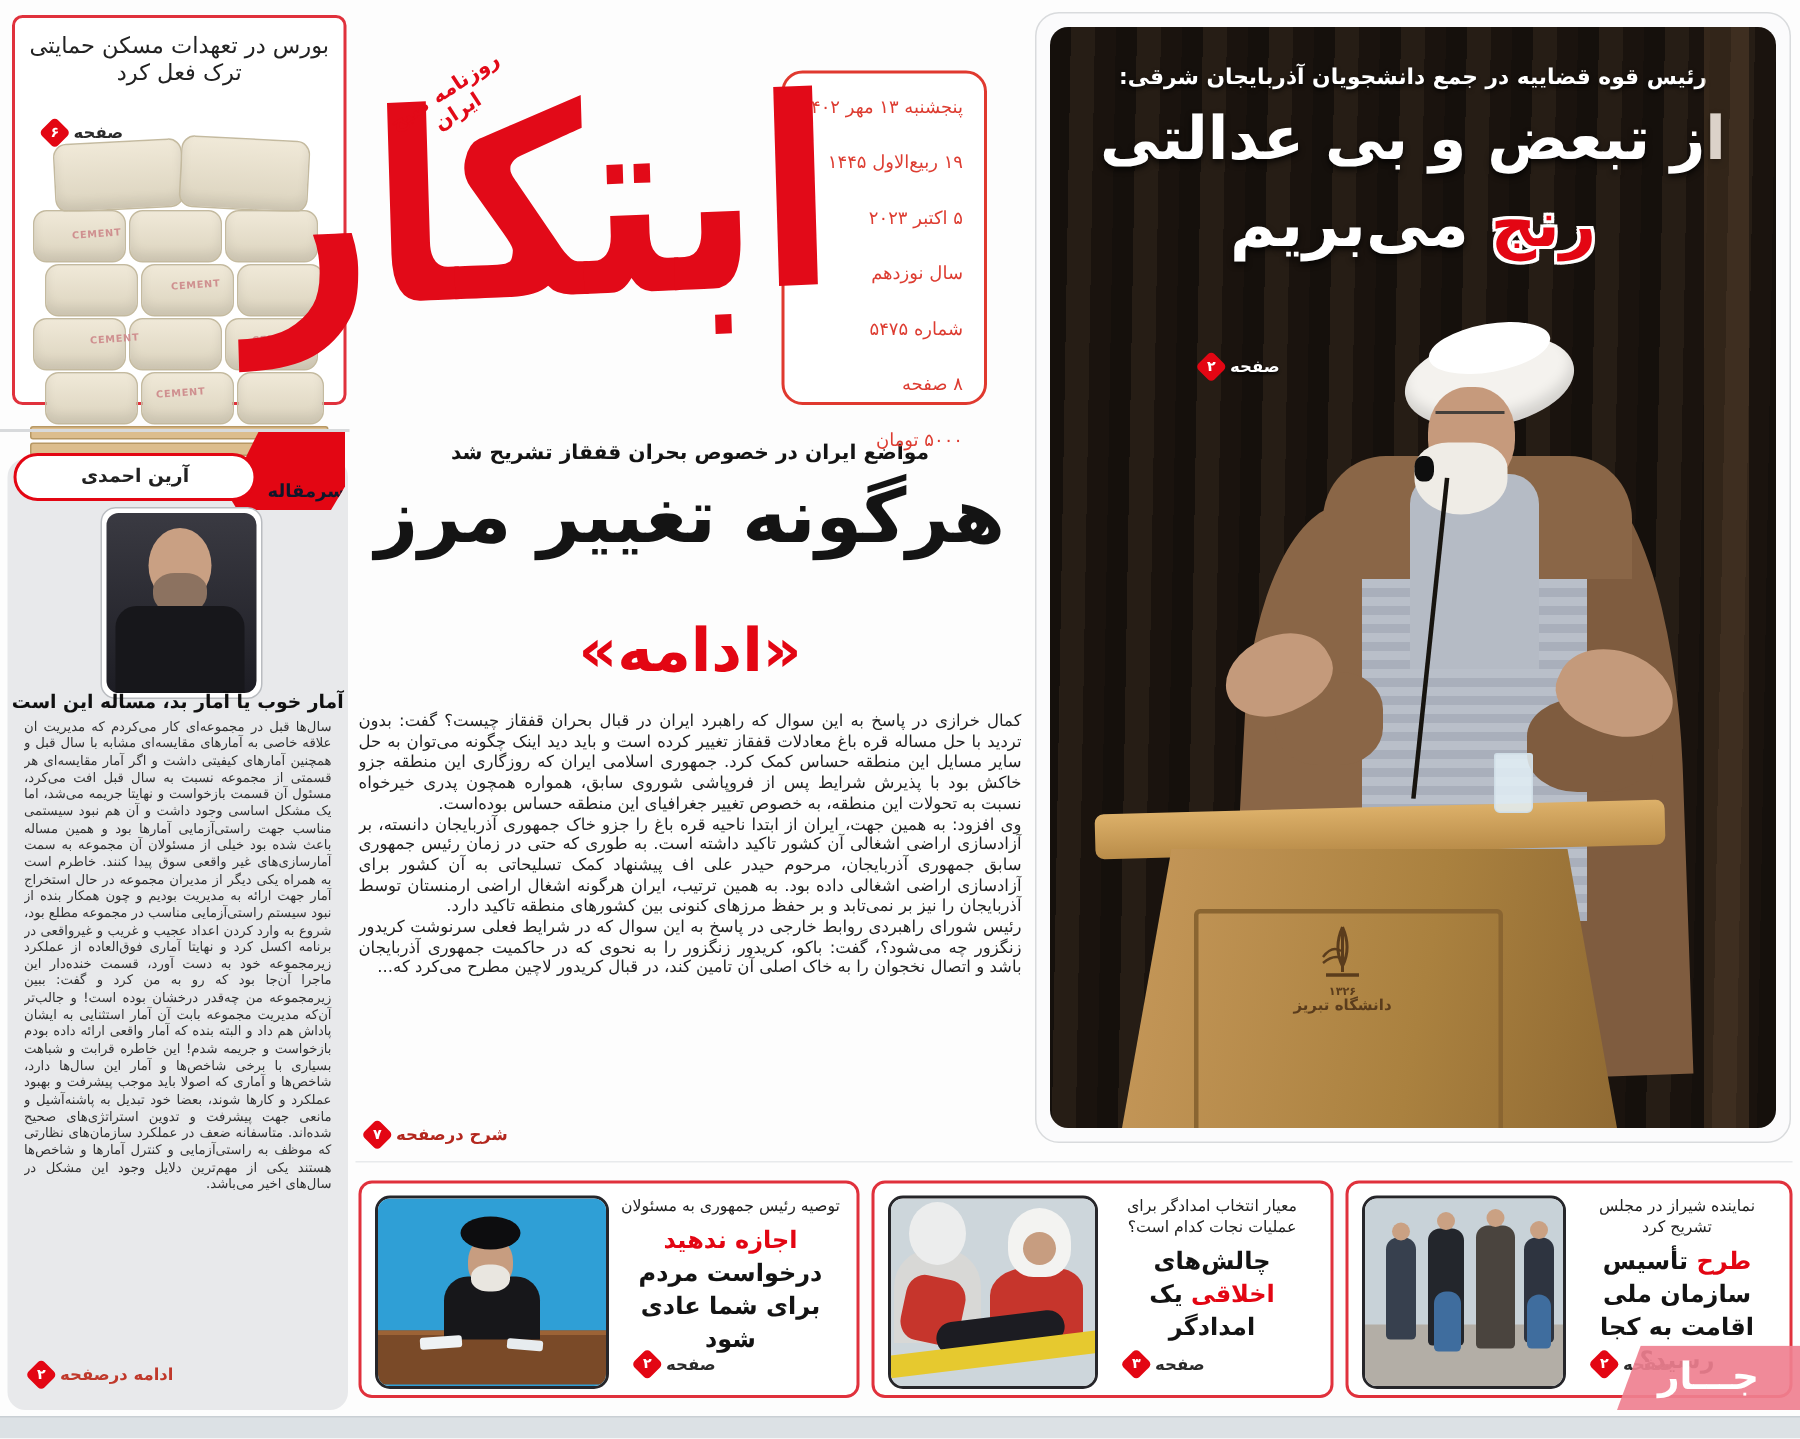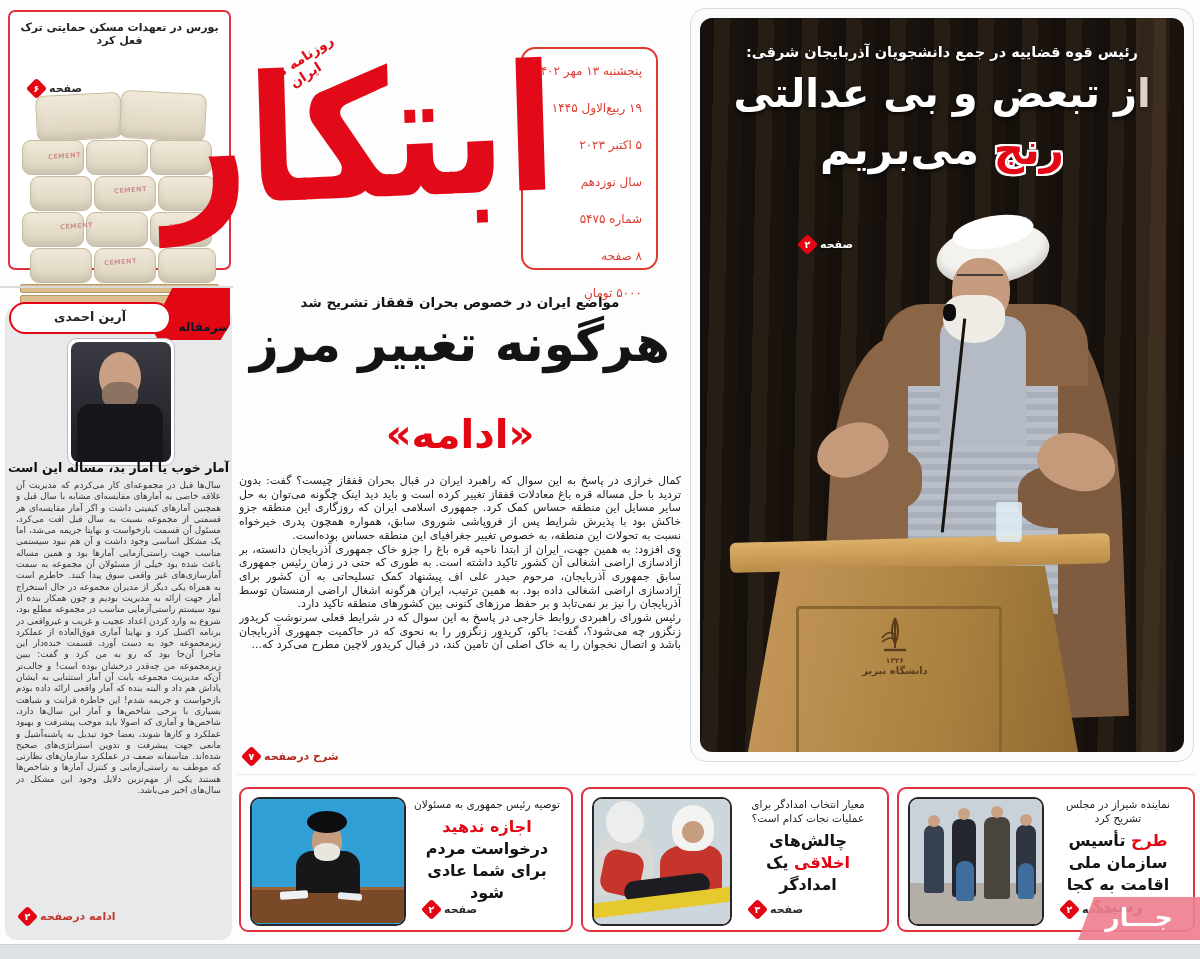--- a/index.html
+++ b/index.html
@@ -11,21 +11,21 @@
   .dm{display:inline-block;width:15px;height:15px;background:#e30613;border-radius:3px;
       transform:rotate(45deg);vertical-align:middle;margin:0 5px;}
   .dm i{display:block;width:15px;height:15px;transform:rotate(-45deg);font-style:normal;
         color:#fff;font-size:9.5px;font-weight:bold;text-align:center;line-height:15px;}
   .pg-label{font-size:11px;font-weight:bold;color:#2b2b2b;vertical-align:middle;}
   .red{color:#e30613;}
 
   
   .cement-card{left:8px;top:10px;width:219px;height:256px;background:#fff;
                border:2px solid #e0313c;border-radius:7px;}
-  .cement-kicker{left:0;top:9px;width:100%;text-align:center;font-size:11px;color:#222;font-weight:700;}
+  .cement-kicker{left:0;top:9px;width:100%;text-align:center;font-size:15px;color:#222;font-weight:400;}
   .cement-head{left:0;top:28px;width:100%;text-align:center;font-size:19px;font-weight:900;
                color:#141414;white-space:nowrap;}
   .cement-pgline{left:14px;top:66px;direction:ltr;}
   .cement-photo{left:10px;top:80px;width:199px;height:215px;}
   .bag{position:absolute;background:linear-gradient(180deg,#f0e9d8,#dbd3be);
        border:1px solid #c4ba9f;border-radius:9px;box-shadow:inset 0 -5px 7px rgba(0,0,0,.08);}
   .cem-label{position:absolute;color:#cf8f8f;font-size:6.5px;font-weight:bold;letter-spacing:.5px;
              transform:rotate(-4deg);direction:ltr;}
   .pallet-bar{position:absolute;background:#dcbd8d;border:1px solid #b79864;border-radius:2px;}
   .pallet-leg{position:absolute;background:#cfae7c;border:1px solid #b79864;}

